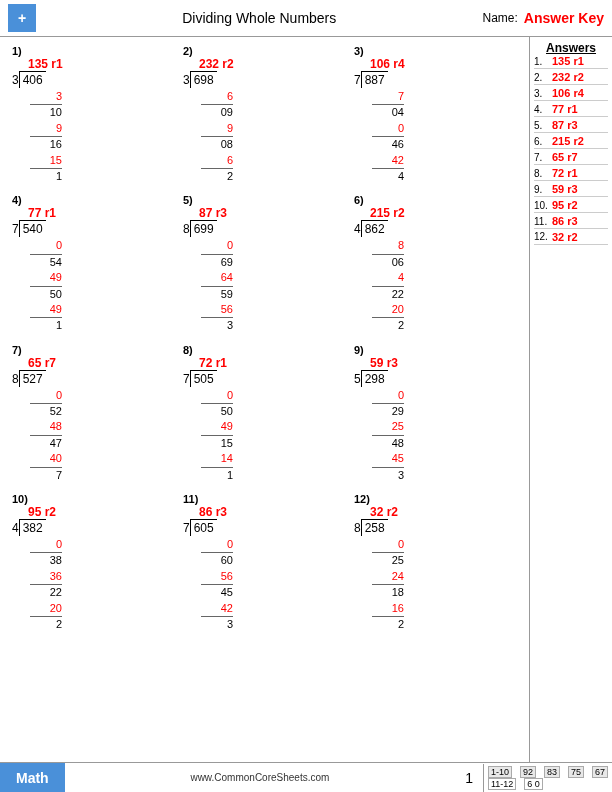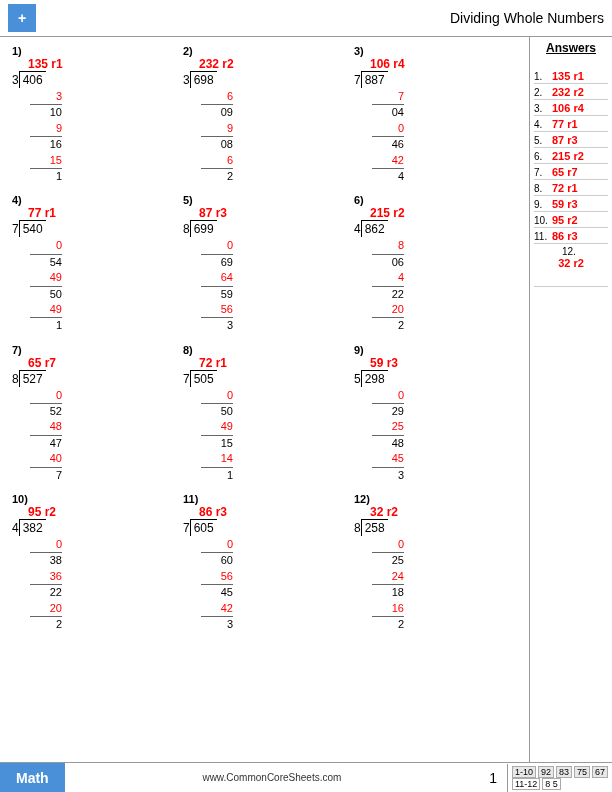--- a/index.html
+++ b/index.html
@@ -86,21 +86,21 @@
       width: 82px;
       padding: 4px 4px;
       font-size: 11px;
     }
 
     .answers-title {
       text-align: center;
       font-weight: bold;
       font-size: 12px;
       text-decoration: underline;
-      margin-bottom: 15px;
+      margin-bottom: 0;
     }
 
     
     .footer {
       position: absolute;
       bottom: 0;
       left: 0;
       right: 0;
       height: 30px;
       display: flex;
@@ -134,21 +134,21 @@
     .footer-scores {
       display: flex;
       flex-direction: column;
       font-size: 9px;
       border-left: 1px solid #999;
       padding: 2px 4px;
     }
 
     .score-row {
       display: flex;
-      gap: 2px;
+      gap: 8px;
     }
 
     .score-cell {
       background: #e8e8e8;
       padding: 0 2px;
       border: 1px solid #aaa;
       font-size: 9px;
     }
 
     .score-cell.highlighted {
@@ -156,20 +156,24 @@
     }
   </style>
 </head>
 <body>
 
 <div class="header">
   <div class="header-logo">
     <span>+</span>
   </div>
   <div class="header-title">Dividing Whole Numbers</div>
+  <div class="header-right">
+    <span class="header-name">Name:</span>
+    <span class="answer-key-label">Answer Key</span>
+  </div>
 </div>
 
 <div class="main">
 
   <div class="problems-area">
     <div class="problems-grid" id="problems-grid">
 
     <div class="problem-block">
           <div style="font-weight: bold; font-size: 11px;">1)</div>
           <div style="color: red; font-weight: bold; font-size: 12px; margin-left: 16px;">135 r1</div>
@@ -405,21 +409,21 @@
           <span style="color: red; font-weight: bold; font-size: 11px;">59 r3</span>
         </div>
         <div style="display: flex; align-items: center; margin-bottom: 2px; border-bottom: 1px solid rgb(204, 204, 204); padding-bottom: 1px;">
           <span style="font-size: 10px; min-width: 18px;">10.</span>
           <span style="color: red; font-weight: bold; font-size: 11px;">95 r2</span>
         </div>
         <div style="display: flex; align-items: center; margin-bottom: 2px; border-bottom: 1px solid rgb(204, 204, 204); padding-bottom: 1px;">
           <span style="font-size: 10px; min-width: 18px;">11.</span>
           <span style="color: red; font-weight: bold; font-size: 11px;">86 r3</span>
         </div>
-        <div style="display: flex; align-items: center; margin-bottom: 2px; border-bottom: 1px solid rgb(204, 204, 204); padding-bottom: 17px; flex-direction: column;">
+        <div style="display: flex; margin-bottom: 2px; border-bottom: 1px solid rgb(204, 204, 204); padding-bottom: 1px;">
           <span style="font-size: 10px; min-width: 18px;">12.</span>
           <span style="color: red; font-weight: bold; font-size: 11px;">32 r2</span>
         </div>
       </div>
   </div>
 </div>
 
 <div class="footer">
   <div class="footer-math">Math</div>
   <div class="footer-url">www.CommonCoreSheets.com</div>
@@ -427,16 +431,16 @@
   <div class="footer-scores">
     <div class="score-row">
       <span class="score-cell">1-10</span>
       <span class="score-cell">92</span>
       <span class="score-cell">83</span>
       <span class="score-cell">75</span>
       <span class="score-cell">67</span>
     </div>
     <div class="score-row">
       <span class="score-cell highlighted">11-12</span>
-      <span class="score-cell highlighted">8 5</span>
+      <span class="score-cell highlighted">6 0</span>
     </div>
   </div>
 </div>
 
 </body></html>

